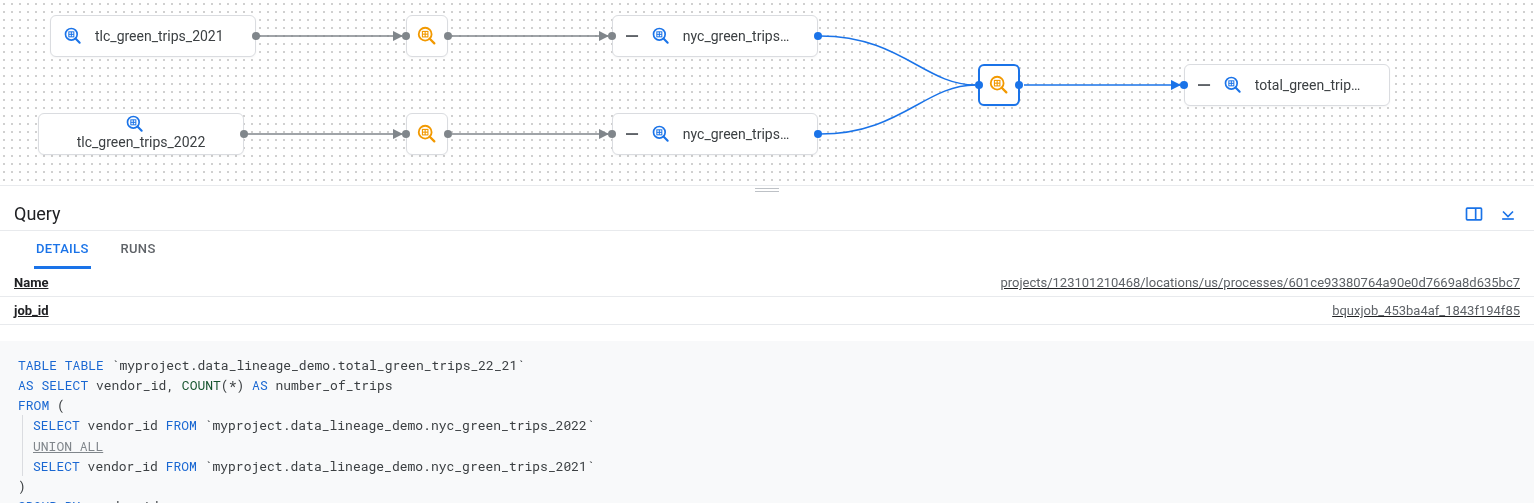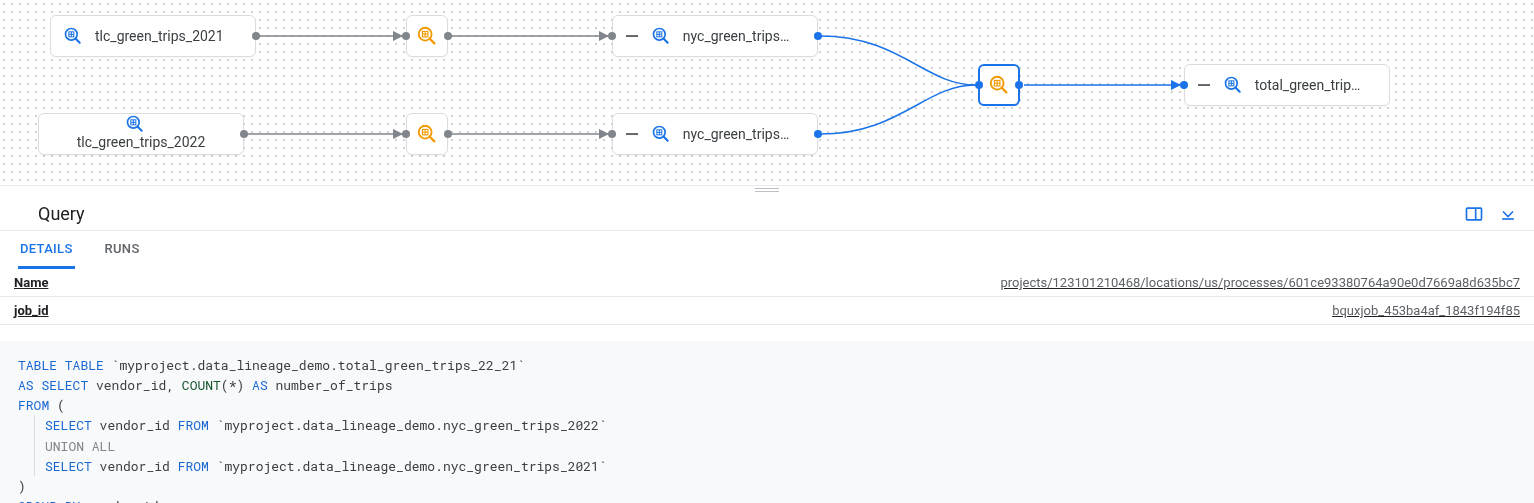--- a/index.html
+++ b/index.html
@@ -71,27 +71,27 @@
     border-top: 1px solid #e8eaed;
   }
   .resizer .grip { width: 24px; height: 4px; border-top:1px solid #bdc1c6; border-bottom:1px solid #bdc1c6; }
 
   
   .panel-header {
     display:flex; align-items:center; justify-content:space-between;
     padding: 10px 16px 6px 14px;
     border-bottom: 1px solid #e8eaed;
   }
-  .panel-header h2 { font-size: 18px; font-weight: 400; color:#202124;margin-left:24px; }
+  .panel-header h2 { font-size: 18px; font-weight: 400; color:#202124; }
   .panel-header .actions { display:flex; gap:14px; }
   .hicon { width:20px; height:20px; color:#1a73e8; cursor:pointer; }
   .hicon svg { display:block; width:100%; height:100%; }
 
   .tabs {
-    display:flex; gap:28px; padding: 0 18px;
+    display:flex; gap:28px; padding: 0 18px; margin-left: 16px;
   }
   .tab {
     padding: 10px 2px;
     font-size: 13px; font-weight:500; letter-spacing:0.3px;
     color:#5f6368; cursor:pointer;
     border-bottom: 3px solid transparent;
   }
   .tab.active { color:#1a73e8; border-bottom-color:#1a73e8; }
 
   .kv-table { width:100%; border-collapse:collapse;text-decoration:underline; }
@@ -106,22 +106,22 @@
     font-family: 'Roboto Mono', Menlo, Consolas, monospace;
     font-size: 13px;
     line-height: 1.55;
     white-space: pre;
     color:#3c4043;
     margin-top: 16px;
     overflow-x:auto;
   }
   .kw { color:#1967d2; }
   .fn { color:#14532d; }
-  .dim { color:#80868b; }
-  .indent { display:inline-block; border-left:1px solid #dadce0; padding-left:10px; margin-left:16px; }
+  .dim { color:#80868b;text-decoration:underline; }
+  .indent { display:inline-block; border-left:1px solid #dadce0; padding-left:10px; margin-left:4px; }
 </style>
 </head>
 <body>
 
 <div class="graph-area">
 
   <svg class="edges">
     <defs>
       <marker id="arr-blue" viewBox="0 0 10 10" refX="9" refY="5" markerWidth="7" markerHeight="7" orient="auto-start-reverse">
         <path d="M0,0 L10,5 L0,10 z" fill="#1a73e8"></path>

